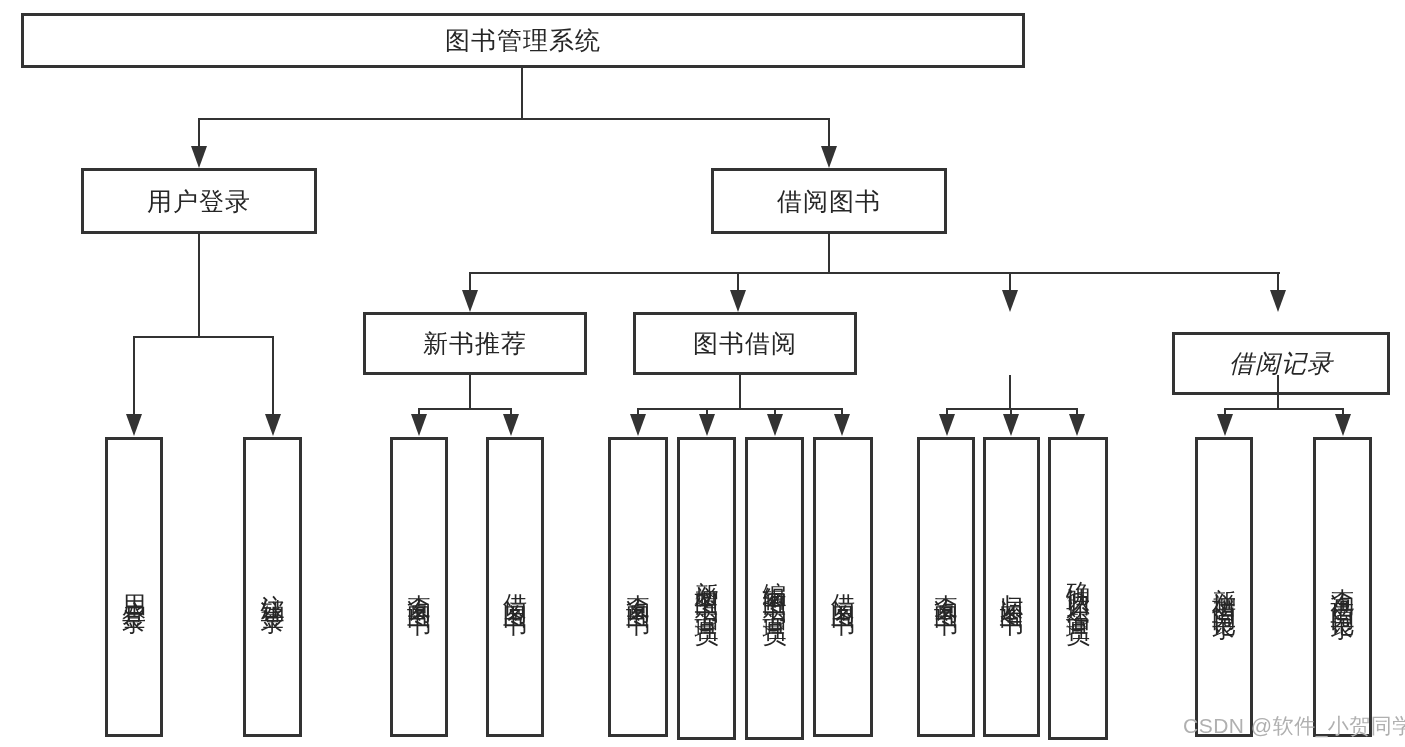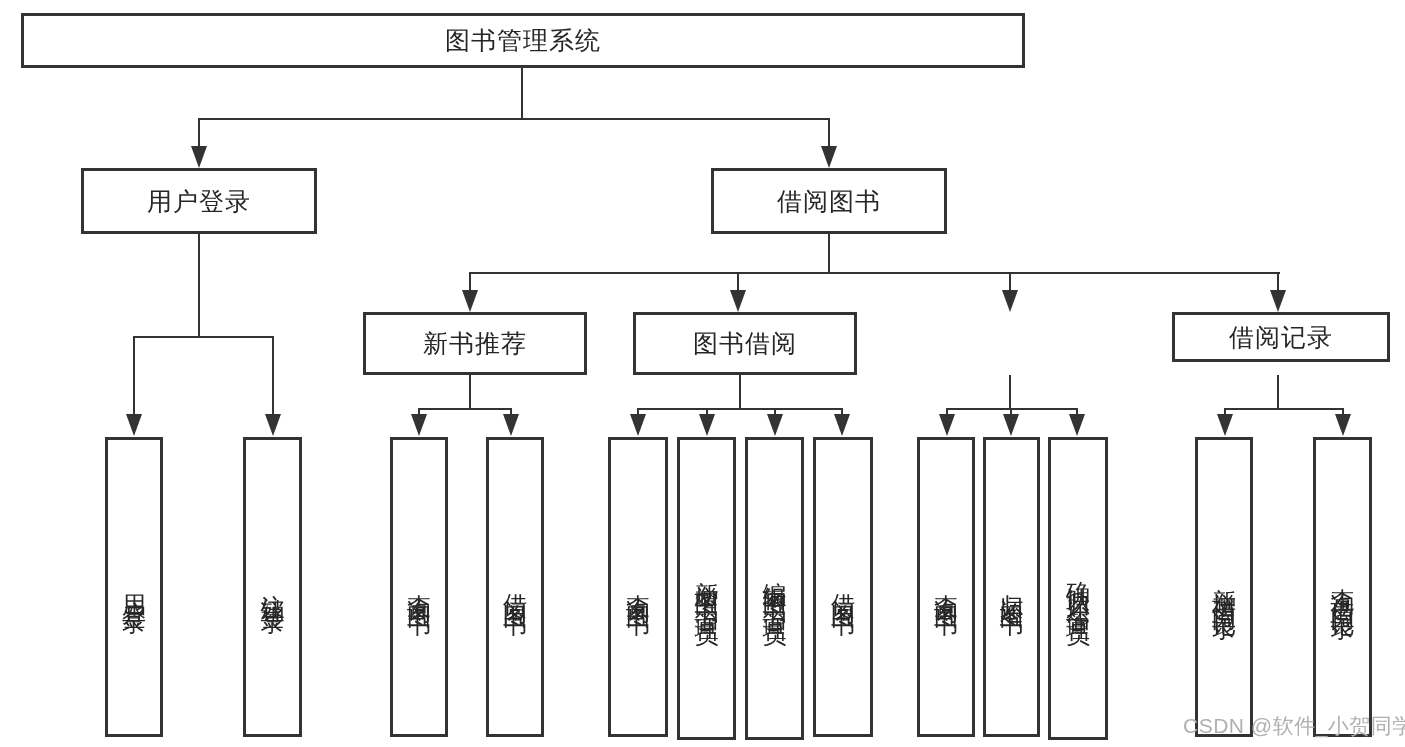--- a/index.html
+++ b/index.html
@@ -64,21 +64,21 @@
   <div class="arrow" style="left:462px;top:290px;"></div>
   <div class="line" style="left:737px;top:272px;width:2px;height:20px;"></div>
   <div class="arrow" style="left:730px;top:290px;"></div>
   <div class="line" style="left:1009px;top:272px;width:2px;height:20px;"></div>
   <div class="arrow" style="left:1002px;top:290px;"></div>
   <div class="line" style="left:1277px;top:272px;width:2px;height:20px;"></div>
   <div class="arrow" style="left:1270px;top:290px;"></div>
 
   <div class="box" style="left:363px;top:312px;width:224px;height:63px;">新书推荐</div>
   <div class="box" style="left:633px;top:312px;width:224px;height:63px;">图书借阅</div>
-  <div class="box" style="left:1172px;top:312px;width:218px;height:50px;">借阅记录</div>
+  <div class="box" style="left:1172px;top:332px;width:218px;height:63px;font-style:italic;">借阅记录</div>
 
   <div class="line" style="left:469px;top:375px;width:2px;height:35px;"></div>
   <div class="line" style="left:418px;top:408px;width:94px;height:2px;"></div>
   <div class="line" style="left:418px;top:408px;width:2px;height:10px;"></div>
   <div class="arrow" style="left:411px;top:414px;"></div>
   <div class="line" style="left:510px;top:408px;width:2px;height:10px;"></div>
   <div class="arrow" style="left:503px;top:414px;"></div>
 
   <div class="line" style="left:739px;top:375px;width:2px;height:35px;"></div>
   <div class="line" style="left:637px;top:408px;width:206px;height:2px;"></div>

